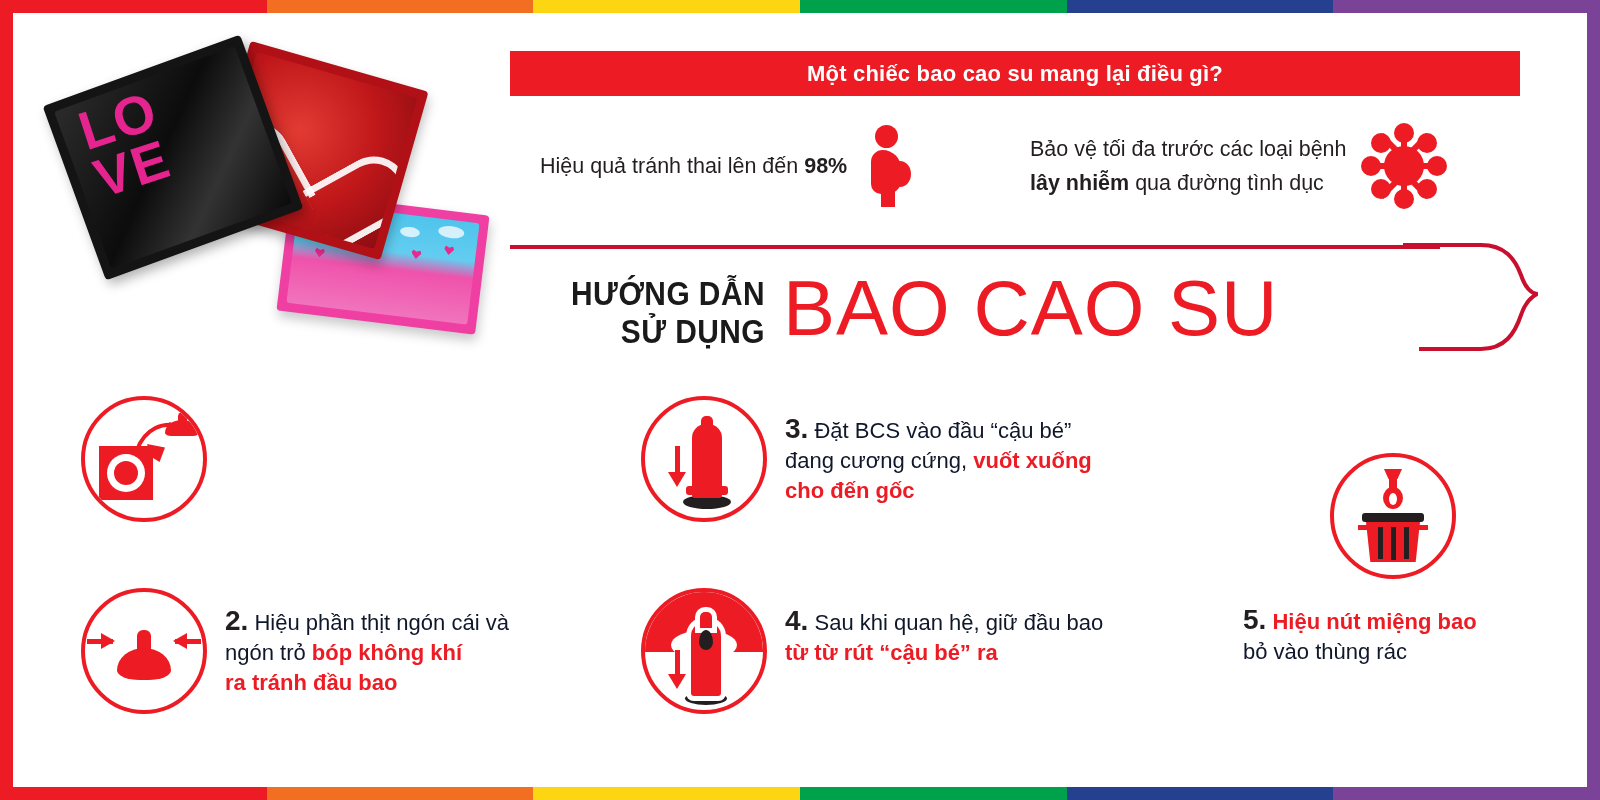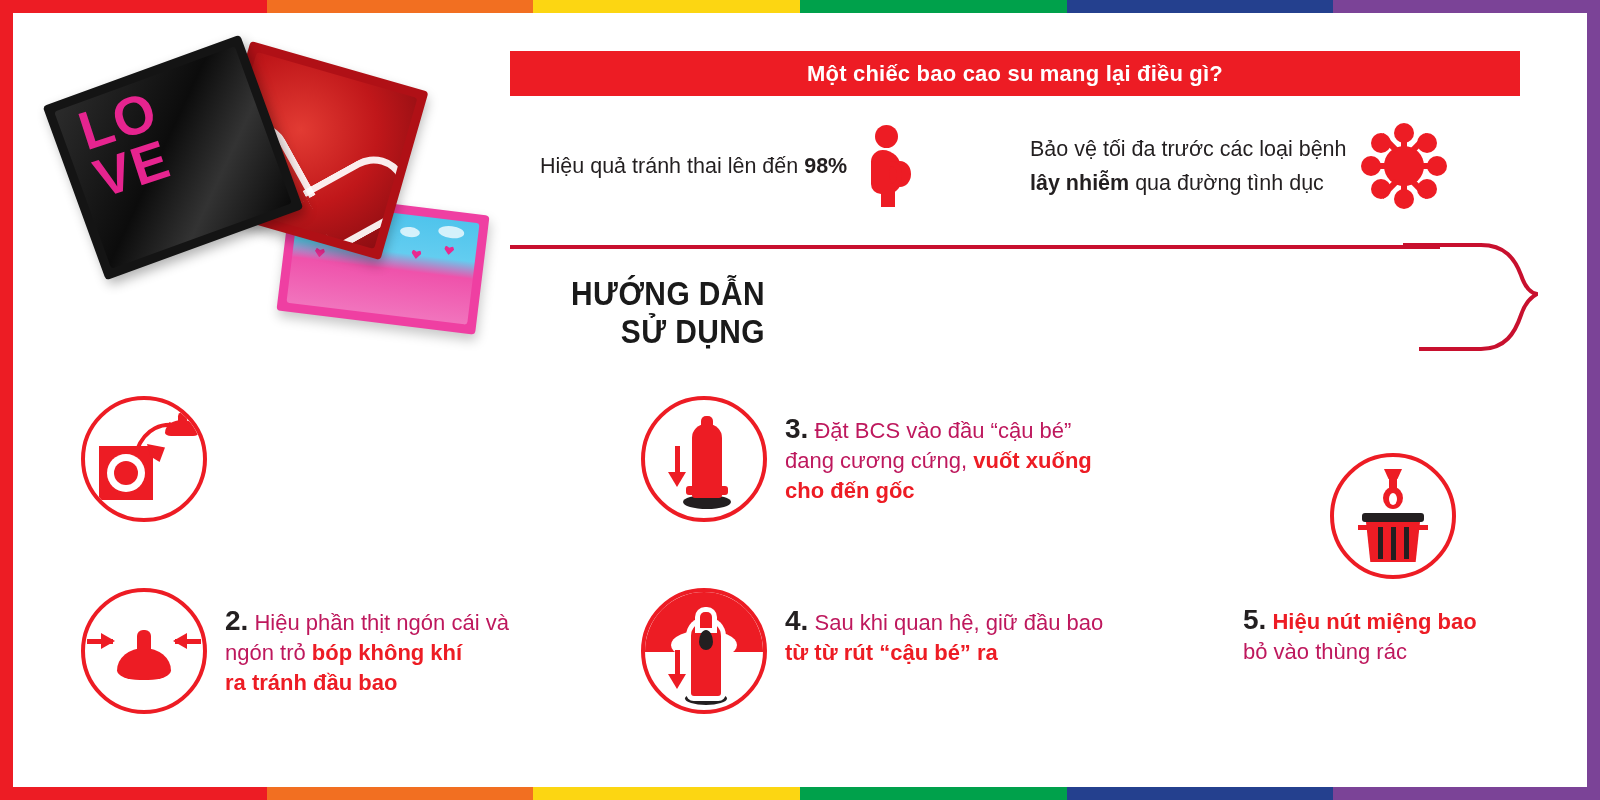--- a/index.html
+++ b/index.html
@@ -112,21 +112,21 @@
 
   
   .step{position:absolute;display:flex;align-items:flex-start;}
   .circle{
     flex:0 0 auto;width:118px;height:118px;border:4px solid #ed1c24;border-radius:50%;
     position:relative;background:#fff;overflow:hidden;
   }
   .step-text{margin-left:18px;font-size:22px;line-height:30px;color:#231f20;padding-top:18px;}
   .step-text .num{font-weight:bold;font-size:28px;}
   .step-text .hl{color:#ed1c24;font-weight:bold;}
-  .step-text .blk{color:#be185d;}
+  .step-text .blk{color:#0f172a;}
 
   .step1{left:68px;top:383px;width:500px;}
   .step2{left:68px;top:575px;width:540px;}
   .step3{left:628px;top:383px;width:560px;}
   .step4{left:628px;top:575px;width:580px;}
   .step5{left:1230px;top:440px;width:300px;flex-direction:column;align-items:center;}
   .step5 .step-text{margin-left:0;margin-top:8px;text-align:left;width:300px;}
 
   
   .ic{position:absolute;}
@@ -255,20 +255,21 @@
     <div class="condom-outline">
       <svg width="135" height="118" viewBox="0 0 135 118">
         <path d="M0 4 H78 C102 4 112 18 118 34 C122 46 128 52 134 53 C128 56 122 62 118 74 C112 92 102 108 78 108 H16" fill="none" stroke="#c8102e" stroke-width="4"></path>
       </svg>
     </div>
     <div class="title-wrap">
       <div class="title-small">
         <div>HƯỚNG DẪN</div>
         <div>SỬ DỤNG</div>
       </div>
+      <div class="title-big">BAO CAO SU</div>
     </div>
 
     <div class="step step1">
       <div class="circle">
         <div class="ic pkt" style="left:14px;top:46px;width:54px;height:54px;"></div>
         <div class="ic pkt-circle" style="left:22px;top:54px;width:38px;height:38px;background:#fff;"></div>
         <div class="ic pkt-circle" style="left:29px;top:61px;width:24px;height:24px;background:#ed1c24;"></div>
         <div class="ic" style="left:62px;top:44px;width:18px;height:18px;background:#ed1c24;
              clip-path:polygon(0 0,100% 20%,70% 100%,20% 70%);"></div>
         <svg class="ic" style="left:50px;top:18px;" width="50" height="36" viewBox="0 0 50 36">

